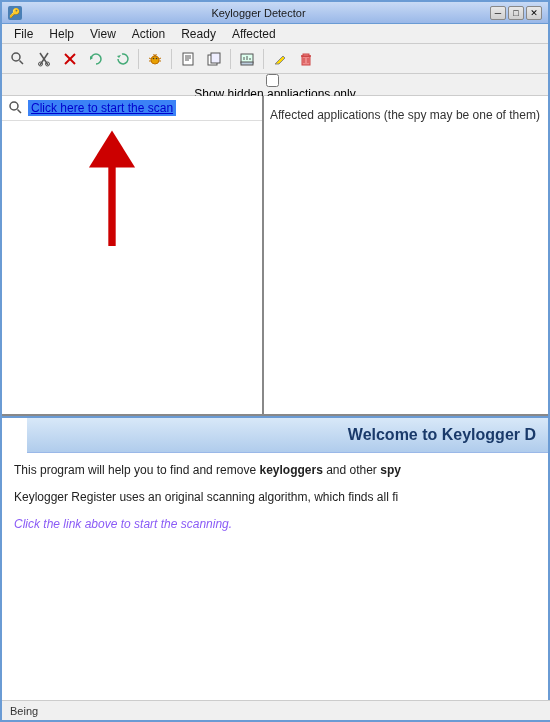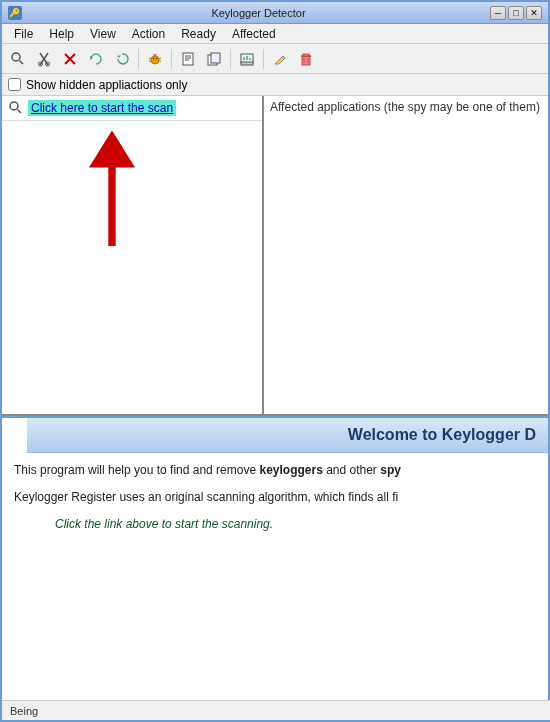--- a/index.html
+++ b/index.html
@@ -101,20 +101,21 @@
     }
 
     
     .checkbox-row {
       background: #f0f0f0;
       height: 22px;
       display: flex;
       align-items: center;
       padding: 0 6px;
       border-bottom: 1px solid #ccc;
+      flex-direction: column;
     }
     .checkbox-row input {
       margin-right: 5px;
     }
 
     
     .main-split {
       display: flex;
       height: 320px;
       border-bottom: 2px solid #888;
@@ -132,21 +133,21 @@
       display: flex;
       align-items: center;
       padding: 4px 6px;
       border-bottom: 1px solid #ddd;
     }
     .scan-link {
       color: #0000cc;
       text-decoration: underline;
       cursor: pointer;
       font-size: 12px;
-      background: #5eead4;
+      background: #3b82f6;
       padding: 1px 3px;
     }
     .small-icon {
       width: 16px;
       height: 16px;
       margin-right: 4px;
     }
 
     
     .arrow-container {
@@ -158,21 +159,21 @@
     }
     .arrow-svg {
       width: 100%;
       height: 100%;
     }
 
     
     .right-pane {
       flex: 1;
       background: white;
-      padding: 4px 6px;
+      padding: 12px 6px;
     }
     .right-pane-header {
       font-size: 12px;
       color: #333;
     }
 
     
     .welcome-area {
       background: white;
       border-top: 2px solid #6a9bd4;
@@ -193,22 +194,21 @@
       padding: 8px 12px;
       font-size: 12px;
       color: #222;
       line-height: 1.6;
     }
     .welcome-content p {
       margin-bottom: 8px;
     }
     .welcome-content .italic {
       font-style: italic;
-      color: #14532d;
-      margin-left: 41px;
+      color: #8b5cf6;
     }
 
     
     .status-bar {
       position: absolute;
       bottom: 0;
       left: 0;
       width: 550px;
       height: 20px;
       background: #f0f0f0;

